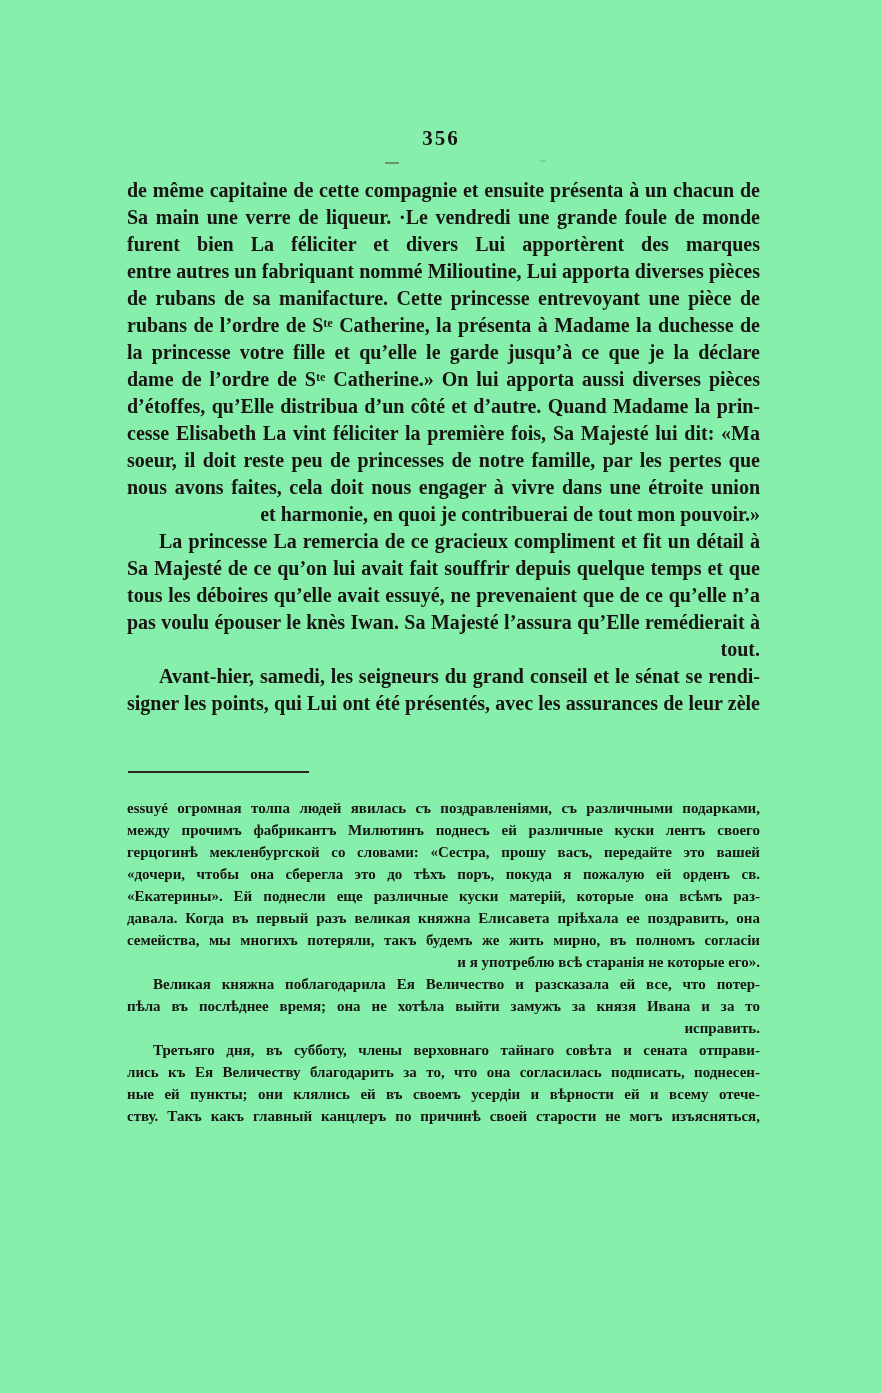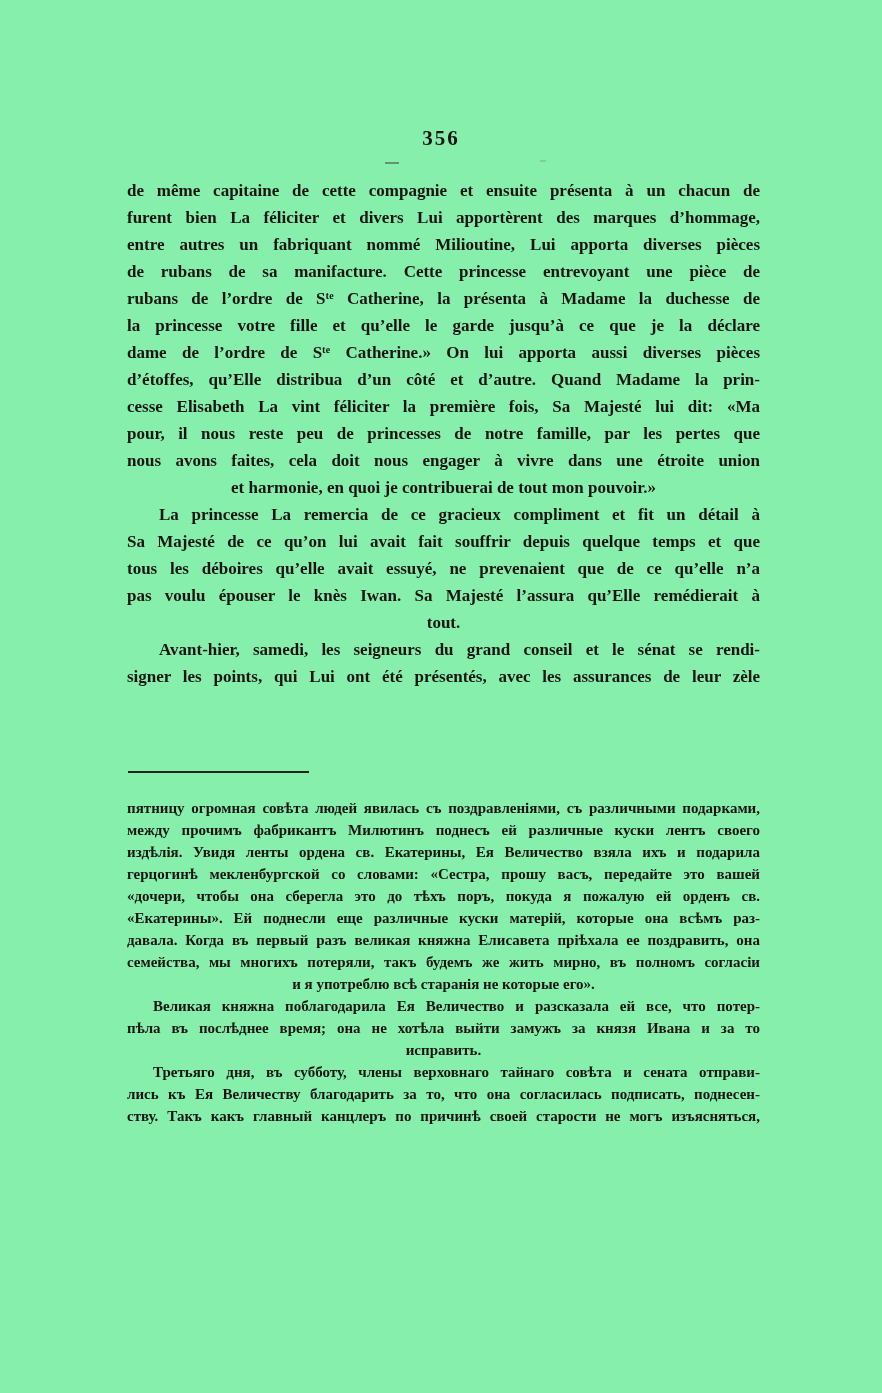--- a/index.html
+++ b/index.html
@@ -25,32 +25,32 @@
   }
   .artifact {
     position: absolute;
     background: #4a453f;
     opacity: .55;
   }
   .artifact.a1 { top: 162px; left: 385px; width: 14px; height: 2px; }
   .artifact.a2 { top: 160px; left: 540px; width: 6px; height: 2px; opacity: .18; }
 
   .textblock { position: absolute; left: 127px; width: 633px; }
-  .main-text { top: 177px; font-size: 17px; font-weight: bold; }
+  .main-text { top: 177px; font-size: 20px; font-weight: bold; }
   .footnote  { top: 797px; font-size: 15px;  font-weight: bold; }
 
   .tline {
     text-align: justify;
     white-space: normal;
     overflow: hidden;
   }
   .main-text .tline { height: 27px; line-height: 27px; }
   .footnote  .tline { height: 22px; line-height: 22px; }
   .tline::after { content: ""; display: inline-block; width: 100%; height: 0; }
-  .tline.nojust { text-align: center; }
+  .tline.nojust { text-align: right; }
   .tline.nojust::after { content: none; }
   .main-text .tline.indent { padding-left: 32px; }
   .footnote  .tline.indent { padding-left: 26px; }
 
   .footnote-rule {
     position: absolute;
     top: 771px;
     left: 128px;
     width: 181px;
     height: 0;
@@ -60,52 +60,53 @@
 </head>
 <body>
 
 <div class="page">
   <div class="page-number">356</div>
   <div class="artifact a1"></div>
   <div class="artifact a2"></div>
 
   <div class="textblock main-text">
       <div class="tline">de même capitaine de cette compagnie et ensuite présenta à un chacun de</div>
+      <div class="tline">Sa main une verre de liqueur. ·Le vendredi une grande foule de monde</div>
       <div class="tline">furent bien La féliciter et divers Lui apportèrent des marques d’hommage,</div>
       <div class="tline">entre autres un fabriquant nommé Milioutine, Lui apporta diverses pièces</div>
       <div class="tline">de rubans de sa manifacture.  Cette princesse entrevoyant une pièce de</div>
       <div class="tline">rubans de l’ordre de Sᵗᵉ Catherine, la présenta à Madame la duchesse de</div>
       <div class="tline">la princesse votre fille et qu’elle le garde jusqu’à ce que je la déclare</div>
       <div class="tline">dame de l’ordre de Sᵗᵉ Catherine.»  On lui apporta aussi diverses pièces</div>
       <div class="tline">d’étoffes,  qu’Elle distribua d’un  côté et d’autre. Quand Madame la prin-</div>
       <div class="tline">cesse Elisabeth La vint féliciter la première fois, Sa Majesté lui dit:  «Ma</div>
-      <div class="tline">pour, il nous reste peu de princesses de notre famille, par les pertes que</div>
+      <div class="tline">soeur, il doit reste peu de princesses de notre famille, par les pertes que</div>
       <div class="tline">nous avons faites, cela doit nous engager à vivre dans une étroite union</div>
       <div class="tline nojust">et harmonie, en quoi je contribuerai de tout mon pouvoir.»</div>
       <div class="tline indent">La princesse La remercia de ce gracieux compliment et fit un détail à</div>
       <div class="tline">Sa Majesté de ce qu’on lui avait fait souffrir depuis quelque temps et que</div>
       <div class="tline">tous les déboires qu’elle avait essuyé, ne prevenaient que de ce qu’elle n’a</div>
       <div class="tline">pas voulu épouser le knès Iwan. Sa Majesté l’assura qu’Elle remédierait à</div>
       <div class="tline nojust">tout.</div>
       <div class="tline indent">Avant-hier, samedi, les seigneurs du grand conseil et le sénat se rendi-</div>
       <div class="tline">signer les points, qui Lui ont été présentés, avec les assurances de leur zèle</div>
     </div>
 
   <div class="footnote-rule"></div>
 
   <div class="textblock footnote">
-      <div class="tline">пятницу огромная совѣта людей явилась съ поздравленіями, съ различными подарками,</div>
+      <div class="tline">essuyé огромная толпа людей явилась съ поздравленіями, съ различными подарками,</div>
       <div class="tline">между прочимъ фабрикантъ Милютинъ поднесъ ей различные куски лентъ своего</div>
-      <div class="tline">издѣлія.  Увидя ленты ордена  св.  Екатерины,  Ея Величество взяла ихъ  и подарила</div>
       <div class="tline">герцогинѣ мекленбургской со словами:  «Сестра,  прошу васъ,  передайте это вашей</div>
       <div class="tline">«дочери, чтобы она сберегла это до тѣхъ поръ, покуда я пожалую ей орденъ св.</div>
       <div class="tline">«Екатерины». Ей поднесли еще различные куски матерій, которые она всѣмъ раз-</div>
       <div class="tline">давала. Когда въ первый разъ великая княжна Елисавета пріѣхала ее поздравить, она</div>
       <div class="tline">семейства, мы многихъ потеряли, такъ будемъ же жить мирно, въ полномъ согласіи</div>
       <div class="tline nojust">и я употреблю всѣ старанія не которые его».</div>
       <div class="tline indent">Великая княжна поблагодарила Ея Величество и разсказала ей все,  что потер-</div>
       <div class="tline">пѣла въ послѣднее время;  она не хотѣла выйти замужъ за князя Ивана и за то</div>
       <div class="tline nojust">исправить.</div>
       <div class="tline indent">Третьяго дня, въ субботу, члены верховнаго тайнаго совѣта и сената отправи-</div>
       <div class="tline">лись къ Ея Величеству благодарить за то, что она согласилась подписать, поднесен-</div>
+      <div class="tline">ные ей пункты;  они клялись ей въ своемъ усердіи и вѣрности ей  и всему отече-</div>
       <div class="tline">ству. Такъ какъ главный канцлеръ по причинѣ своей старости не могъ изъясняться,</div>
     </div>
 </div>
 
 </body></html>

